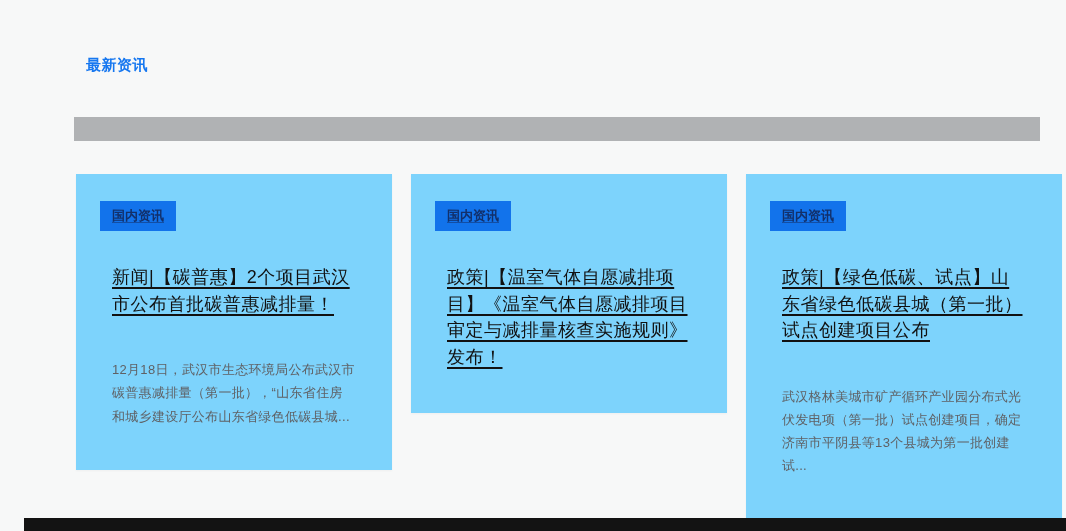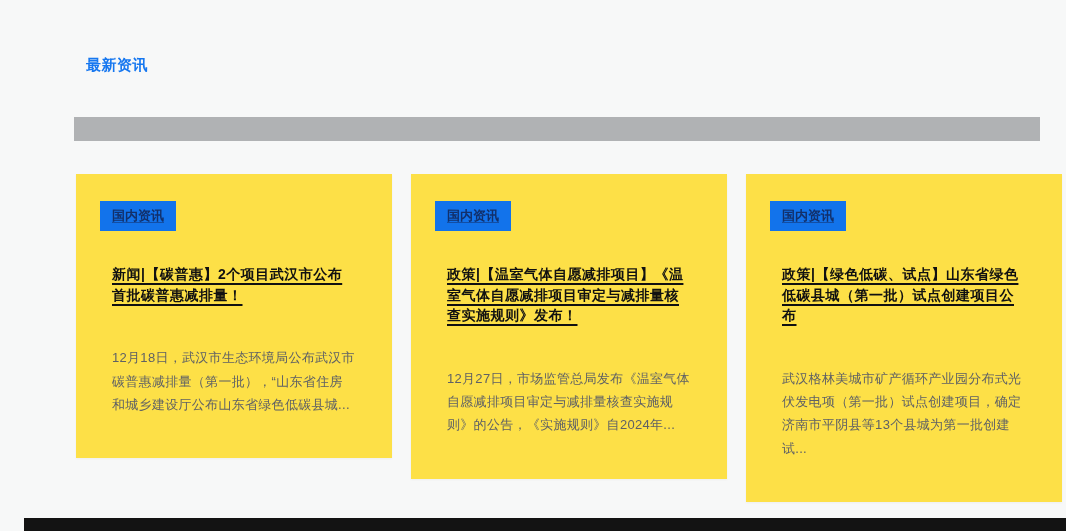--- a/index.html
+++ b/index.html
@@ -41,42 +41,42 @@
   .cards {
     position: absolute;
     top: 138px;
     left: 40px;
     display: flex;
     gap: 19px;
     align-items: flex-start;
   }
   .card {
     width: 316px;
-    background: #fde047;
+    background: #7dd3fc;
     padding: 27px 24px 30px 24px;
     box-shadow: 0 1px 2px rgba(0,0,0,0.04);
   }
   .badge {
     display: inline-block;
     background: #1273eb;
     color: #12306b;
     font-size: 13px;
     font-weight: bold;
     padding: 6px 12px;
     text-decoration: underline;
     text-decoration-color: rgba(18,48,107,0.55);
     text-underline-offset: 2px;
     cursor: pointer;
   }
   .card-title {
     display: block;
     margin-top: 21px;
     color: #111111;
-    font-size: 14px;
-    font-weight: bold;
+    font-size: 18px;
+    font-weight: normal;
     line-height: 1.48;
     text-decoration: underline;
     text-decoration-thickness: 2px;
     text-underline-offset: 4px;
     cursor: pointer;
     letter-spacing: 0.5px;
   }
   .card-desc {
     margin-top: 17px;
     color: #5f6165;
@@ -118,21 +118,20 @@
 
     <div class="card">
       <span class="badge">国内资讯</span>
       <a class="card-title">新闻|【碳普惠】2个项目武汉市公布首批碳普惠减排量！</a>
       <p class="card-desc">12月18日，武汉市生态环境局公布武汉市碳普惠减排量（第一批），“山东省住房和城乡建设厅公布山东省绿色低碳县城...</p>
     </div>
 
     <div class="card">
       <span class="badge">国内资讯</span>
       <a class="card-title">政策|【温室气体自愿减排项目】《温室气体自愿减排项目审定与减排量核查实施规则》发布！</a>
-      <p class="card-desc">12月27日，市场监管总局发布《温室气体自愿减排项目审定与减排量核查实施规则》的公告，《实施规则》自2024年...</p>
     </div>
 
     <div class="card">
       <span class="badge">国内资讯</span>
       <a class="card-title">政策|【绿色低碳、试点】山东省绿色低碳县城（第一批）试点创建项目公布</a>
       <p class="card-desc">武汉格林美城市矿产循环产业园分布式光伏发电项（第一批）试点创建项目，确定济南市平阴县等13个县城为第一批创建试...</p>
     </div>
 
   </div>
 

